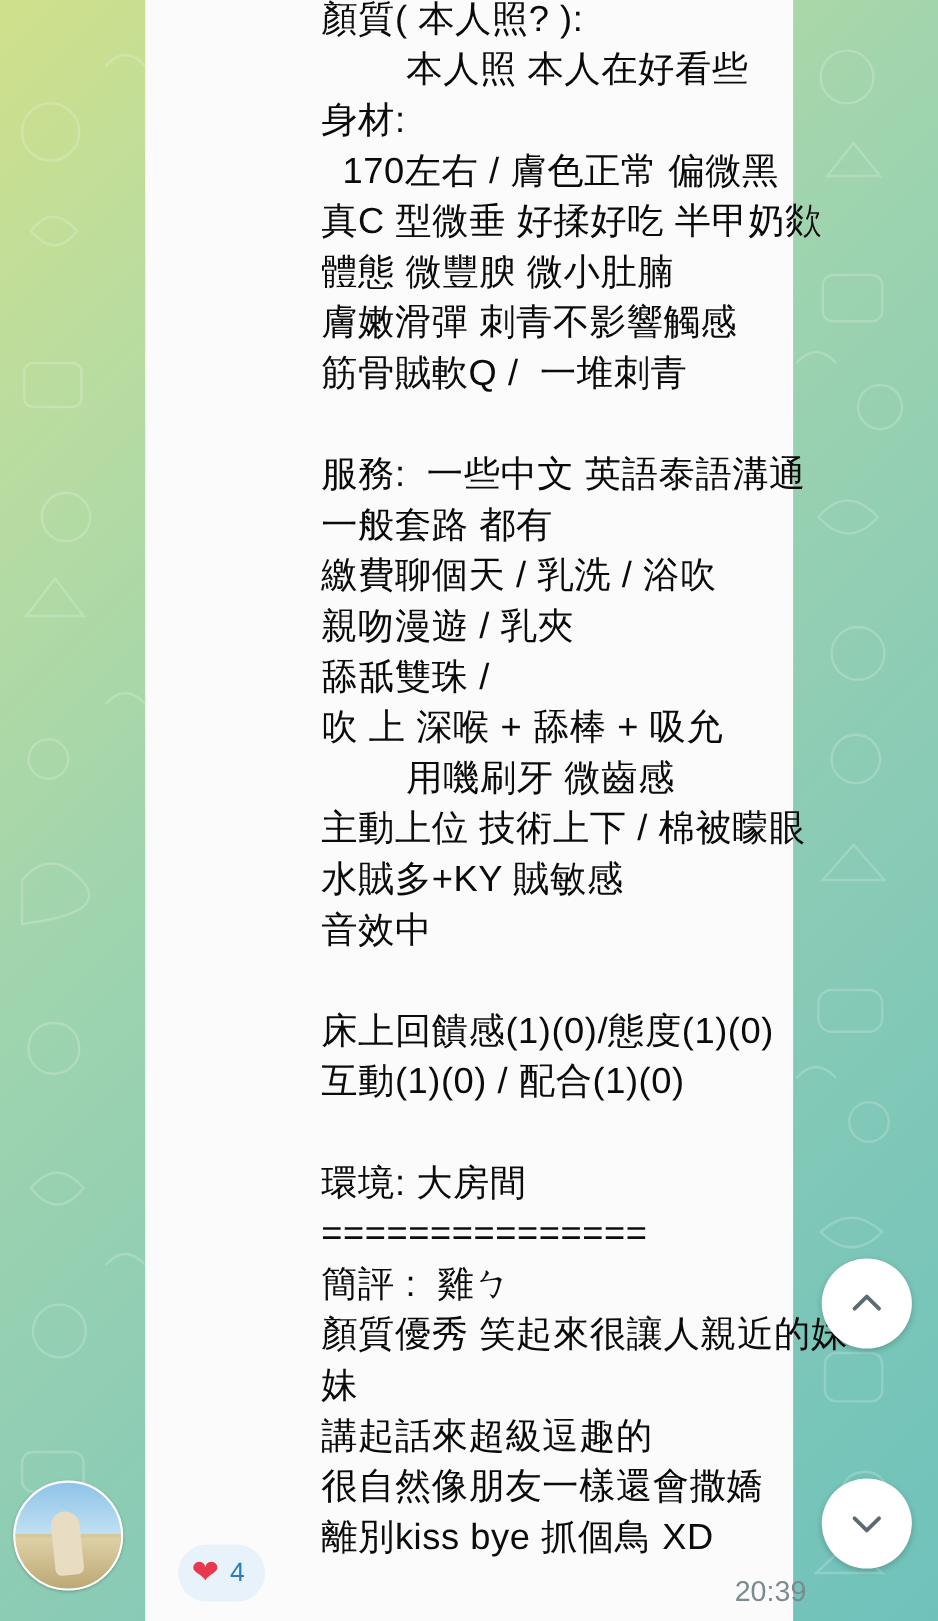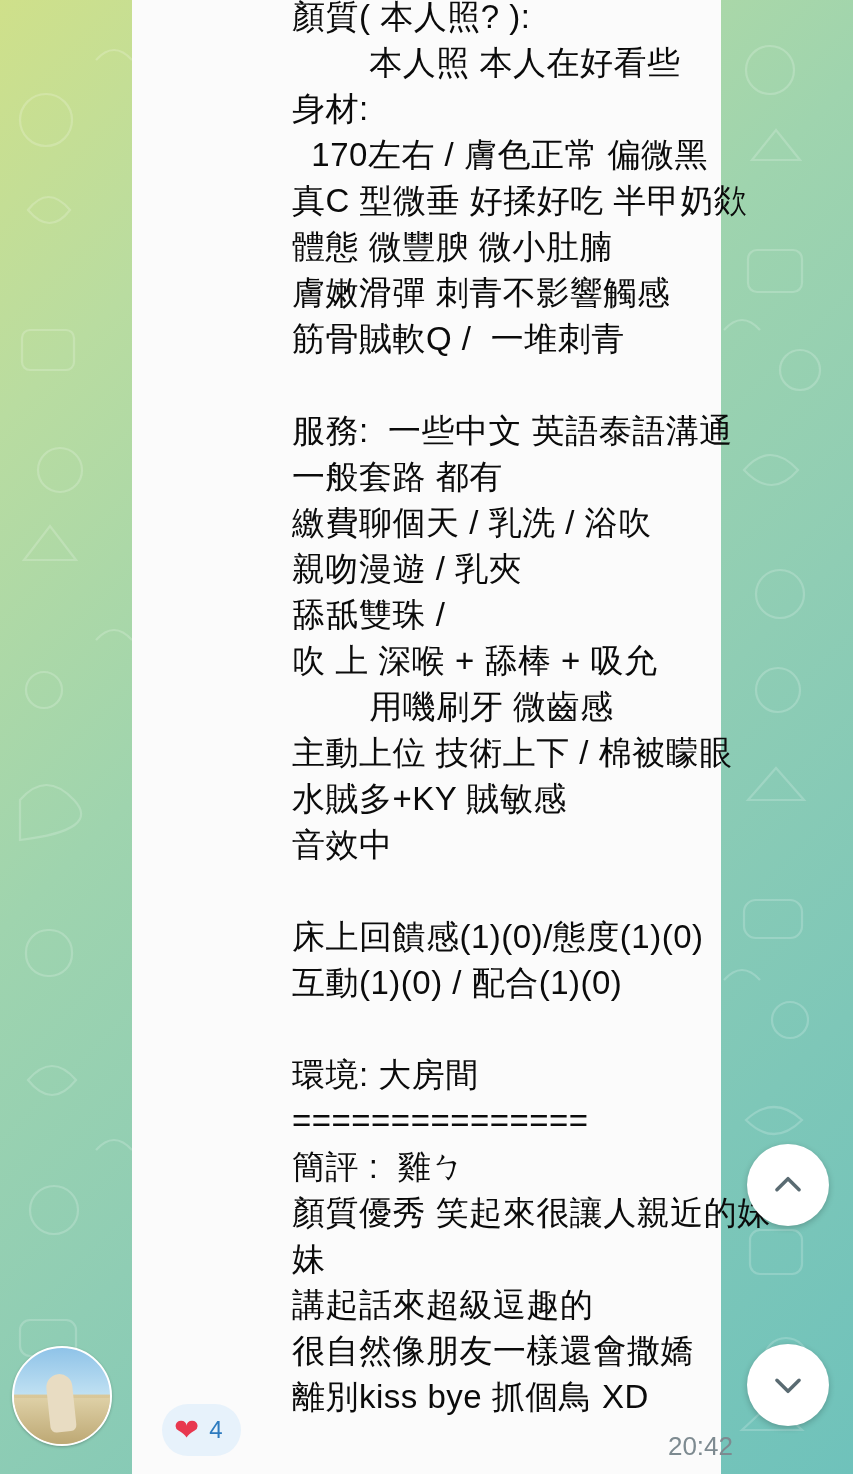--- a/index.html
+++ b/index.html
@@ -195,21 +195,21 @@
   <div class="avatar">
     <div class="sand"></div>
     <div class="figure"></div>
   </div>
 
   <div class="reaction">
     <span class="heart">❤</span>
     <span class="count">4</span>
   </div>
 
-  <div class="timestamp">20:42</div>
+  <div class="timestamp">20:39</div>
 
   <div class="fab fab-up">
     <svg width="38" height="38" viewBox="0 0 24 24">
       <path d="M5 15 L12 8 L19 15" fill="none" stroke="#5a6b72" stroke-width="2.2" stroke-linecap="round" stroke-linejoin="round"></path>
     </svg>
   </div>
 
   <div class="fab fab-down">
     <svg width="38" height="38" viewBox="0 0 24 24">
       <path d="M5 9 L12 16 L19 9" fill="none" stroke="#5a6b72" stroke-width="2.2" stroke-linecap="round" stroke-linejoin="round"></path>

